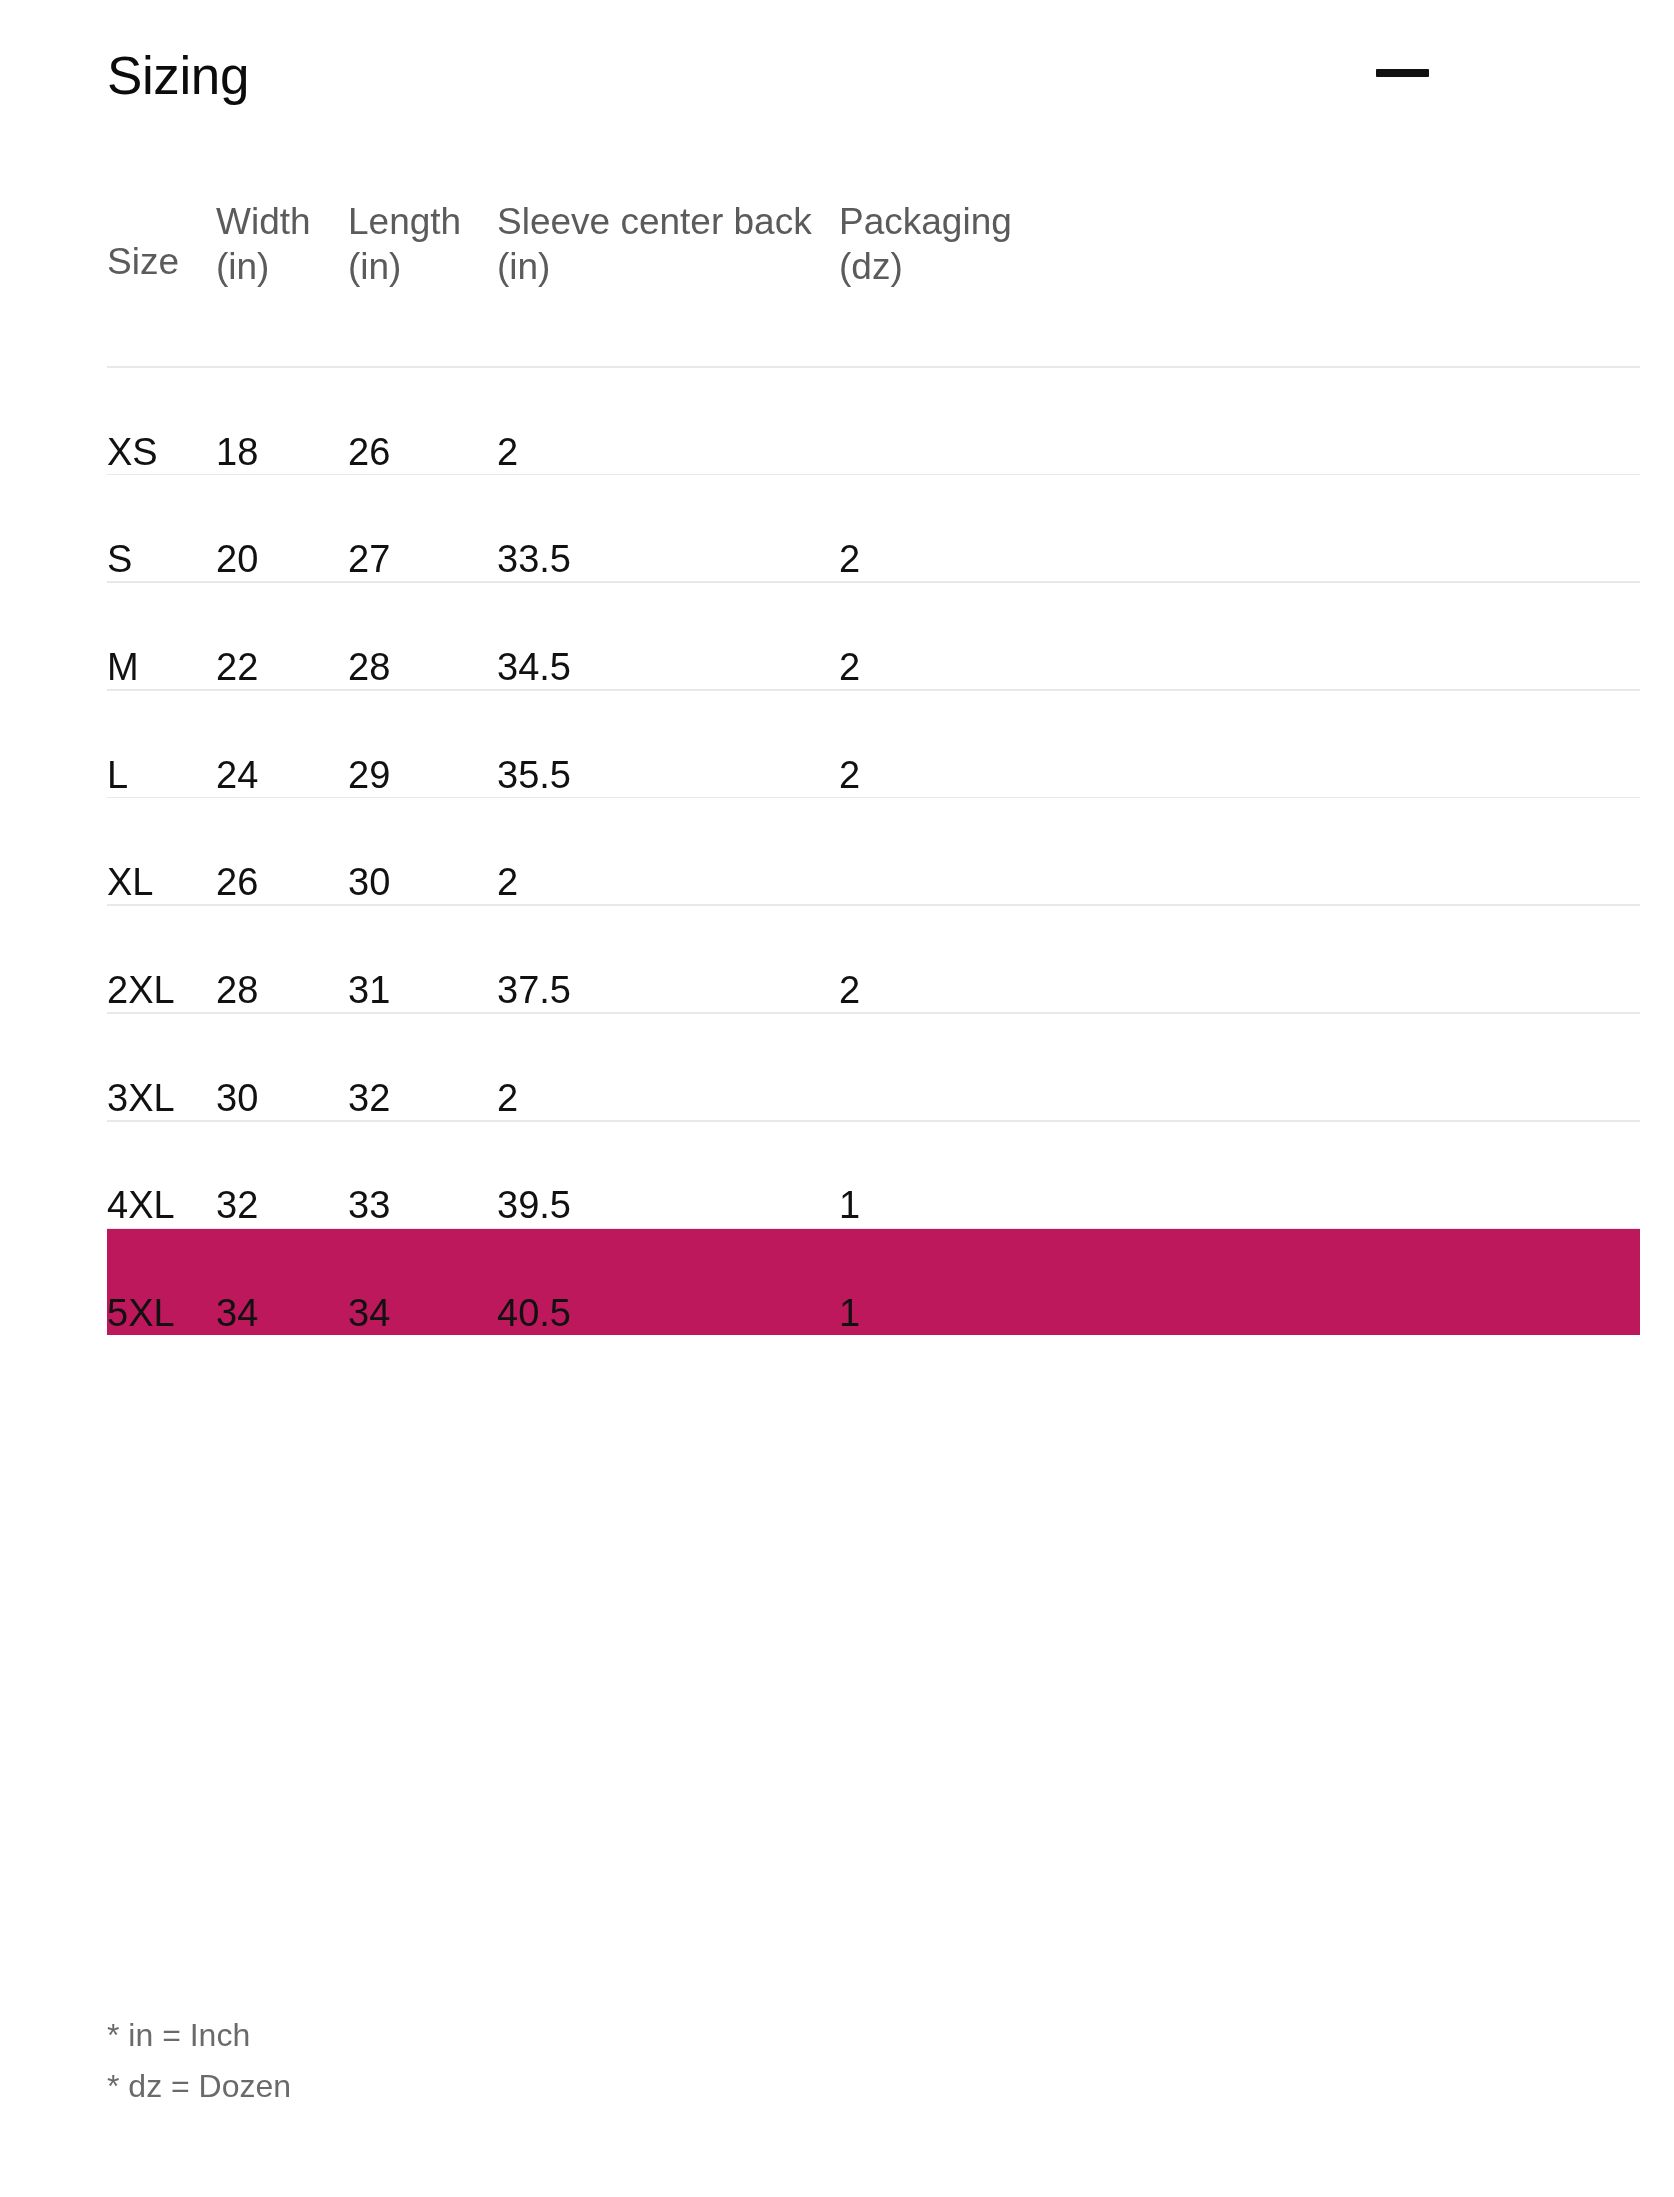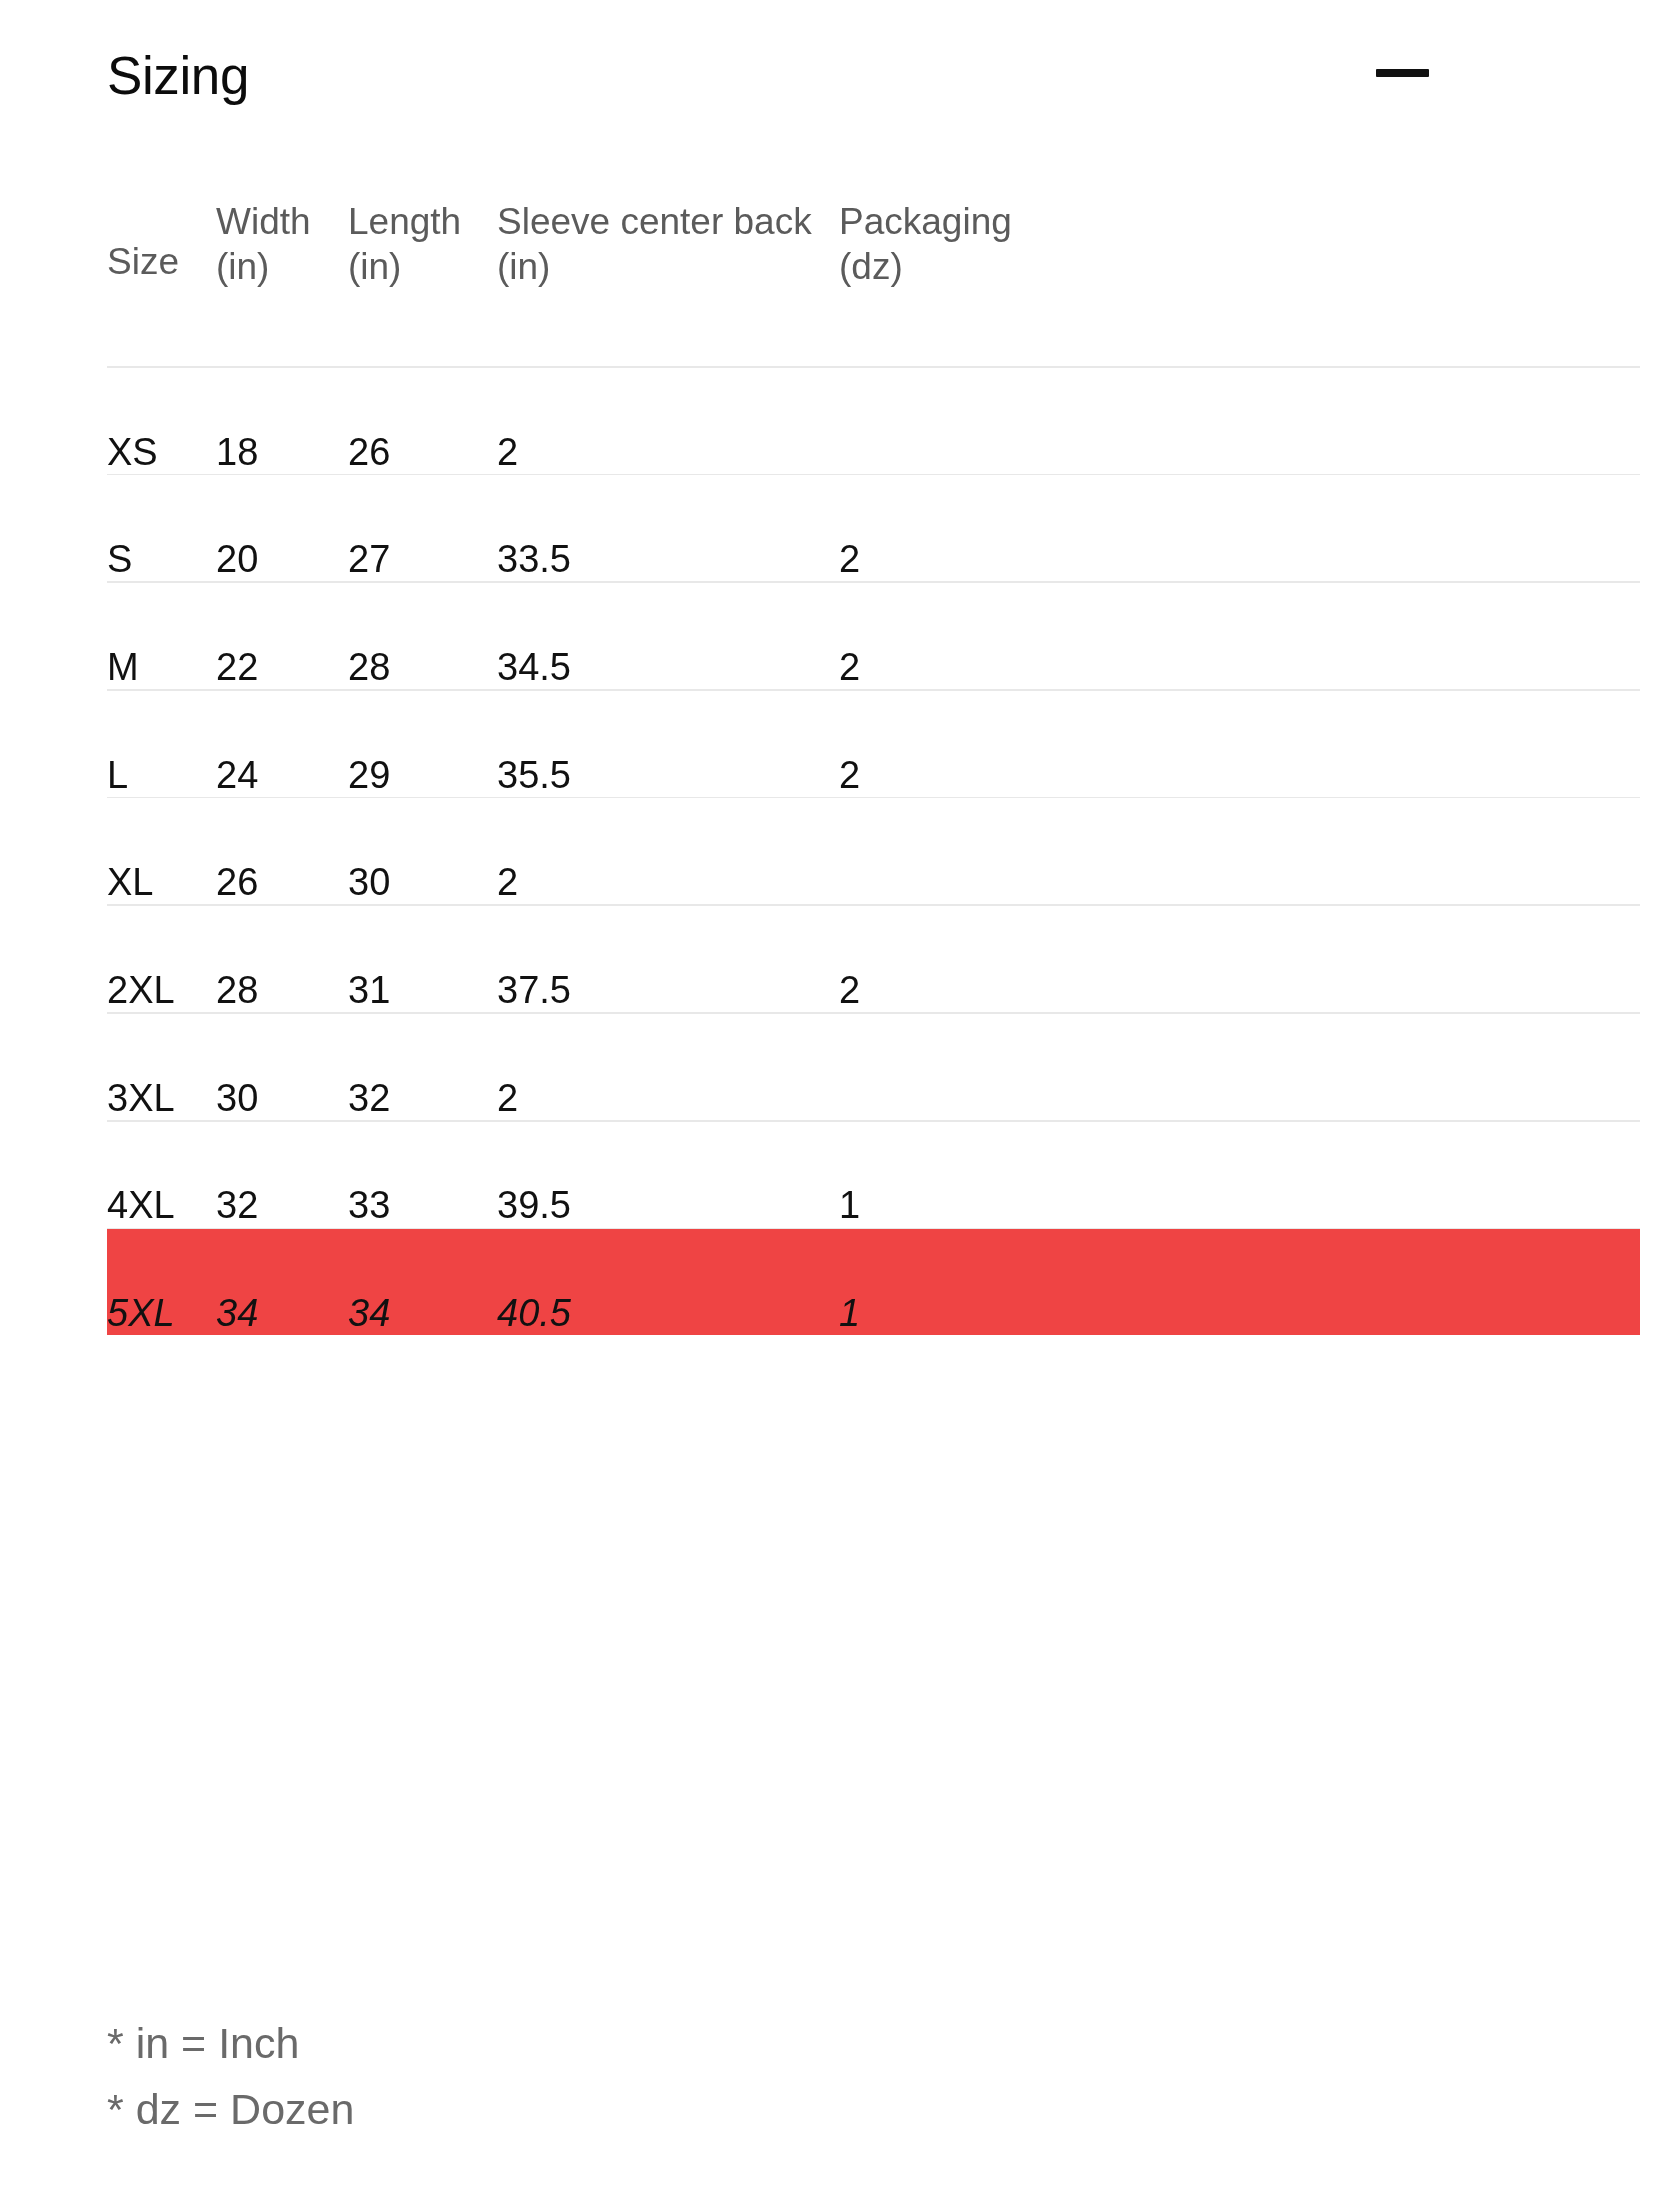--- a/index.html
+++ b/index.html
@@ -80,22 +80,21 @@
     height: 196px;
     align-items: flex-start;
     padding-top: 29px;
   }
 
   .body-row {
     height: 106px;
   }
 
   .body-row.highlight {
-    background: #ef4444;
-    font-style: italic;
+    background: #be185d;
   }
 
   .divider {
     position: relative;
     width: 100%;
     height: 1.7px;
     background: #e8e8e8;
   }
 
   .cell {
@@ -122,21 +121,21 @@
 
   
   .footnotes {
     position: absolute;
     left: 107px;
     top: 2013px;
     width: 774px;
   }
 
   .footnote {
-    font-size: 43px;
+    font-size: 32px;
     color: #6a6a6a;
     line-height: 1.42;
     margin-bottom: 5.2px;
   }
 </style>
 </head>
 <body>
 
 <div class="page">
 

